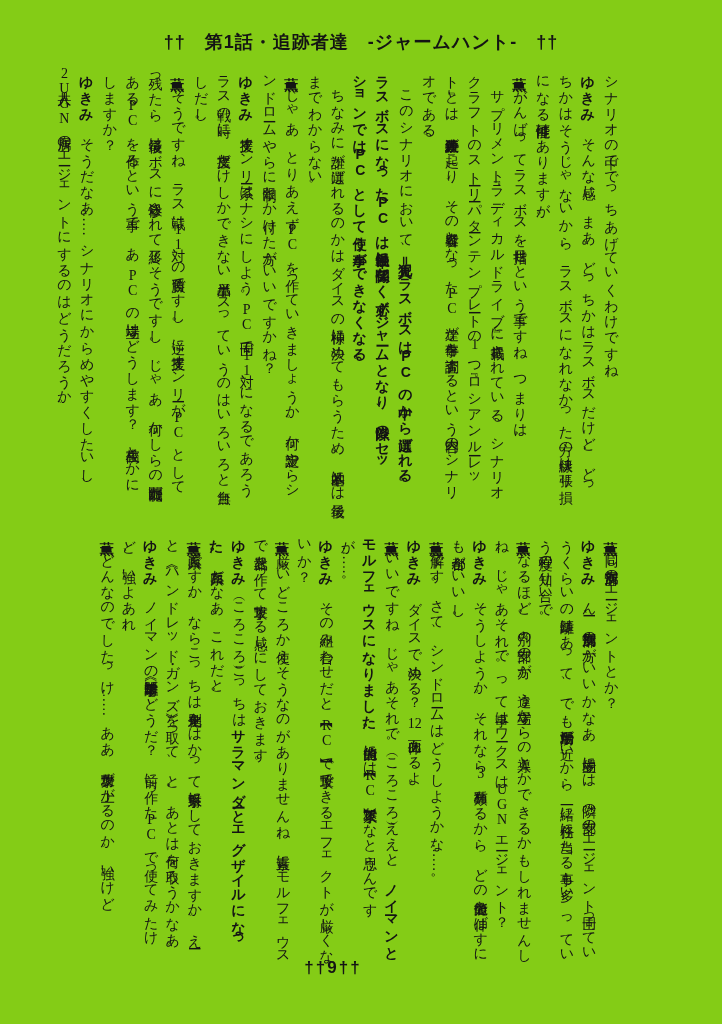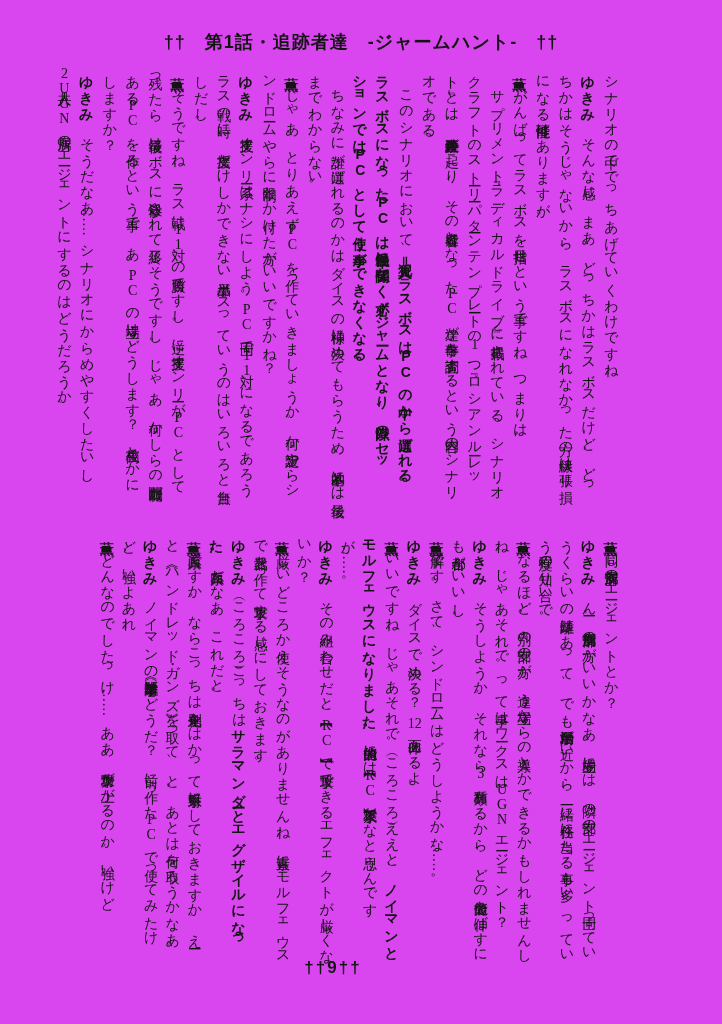--- a/index.html
+++ b/index.html
@@ -1,17 +1,17 @@
 <!DOCTYPE html>
 <html lang="ja"><head>
 <meta charset="utf-8">
 <style>
   html,body{margin:0;padding:0;background:#e8e8e8;}
   .page{
-    position:relative;width:722px;height:1024px;background:#d946ef;
+    position:relative;width:722px;height:1024px;background:#84cc16;
     overflow:hidden;color:#141414;
     font-family:"Liberation Serif","DejaVu Serif",serif;
   }
   .title{
     position:absolute;top:30px;left:0;width:722px;text-align:center;
     font-family:"Liberation Sans","DejaVu Sans",sans-serif;
     font-weight:700;font-size:18px;letter-spacing:1px;white-space:nowrap;
   }
   .vblock{
     position:absolute;writing-mode:vertical-rl;text-orientation:mixed;

